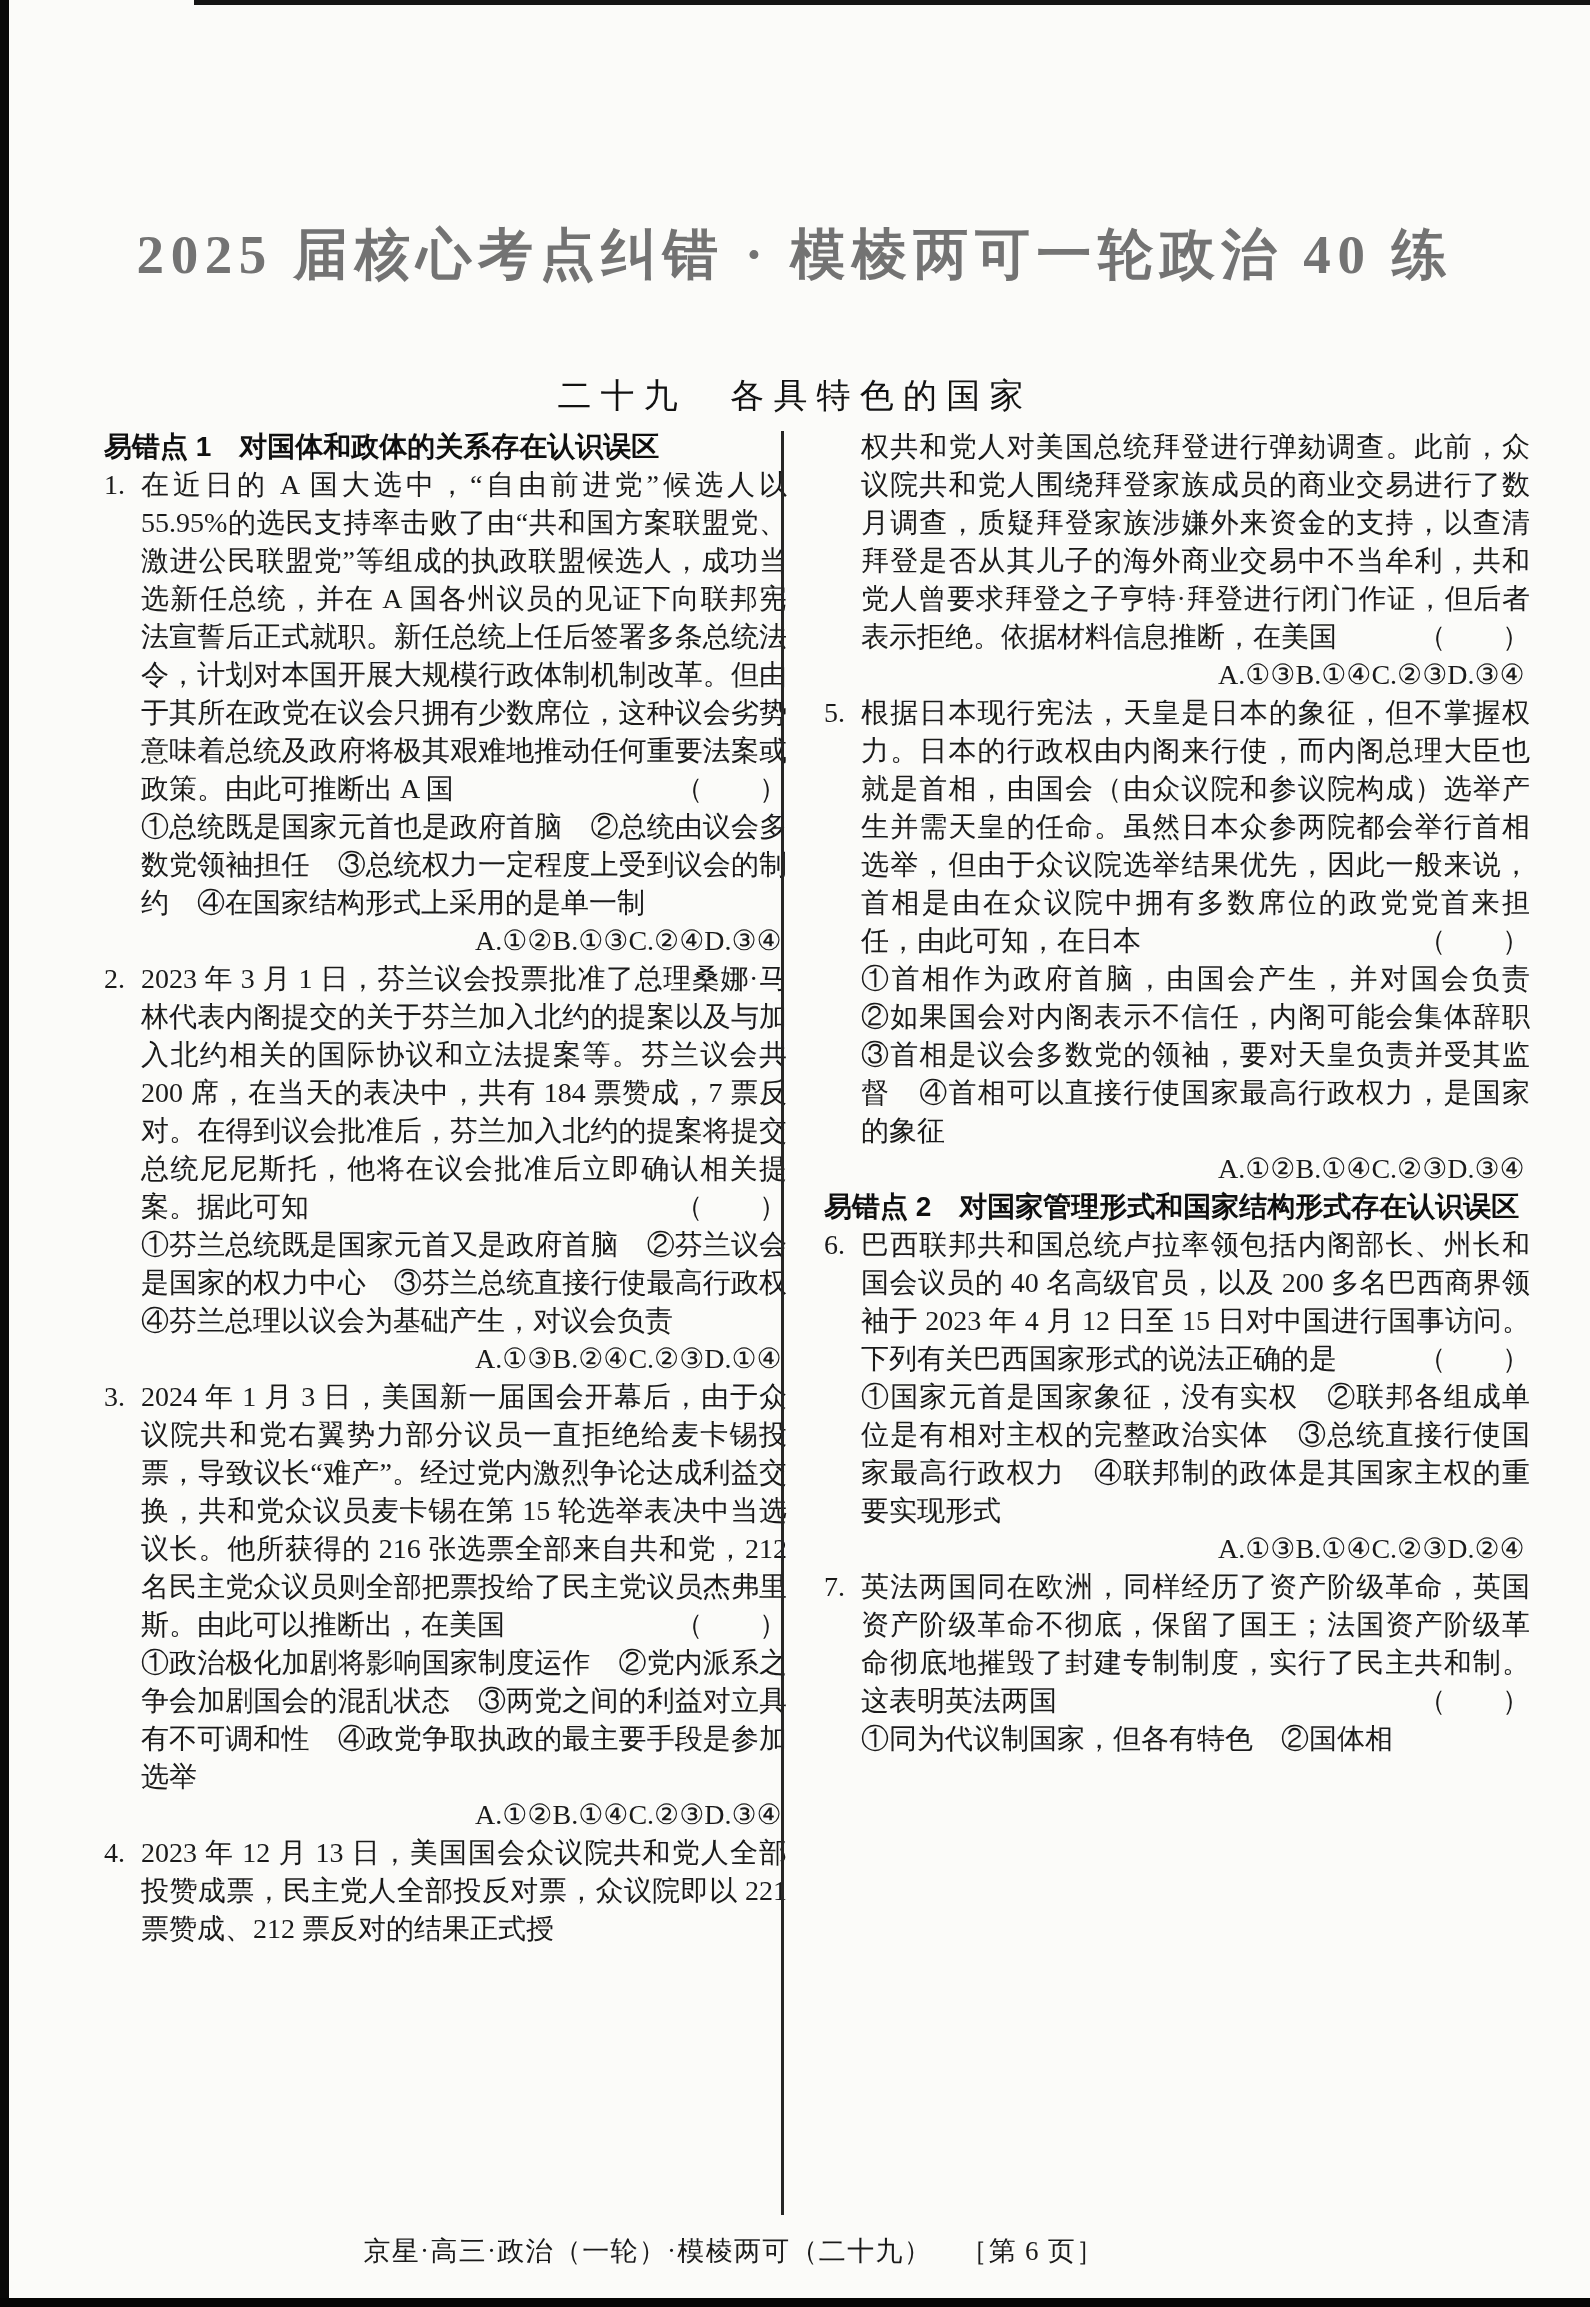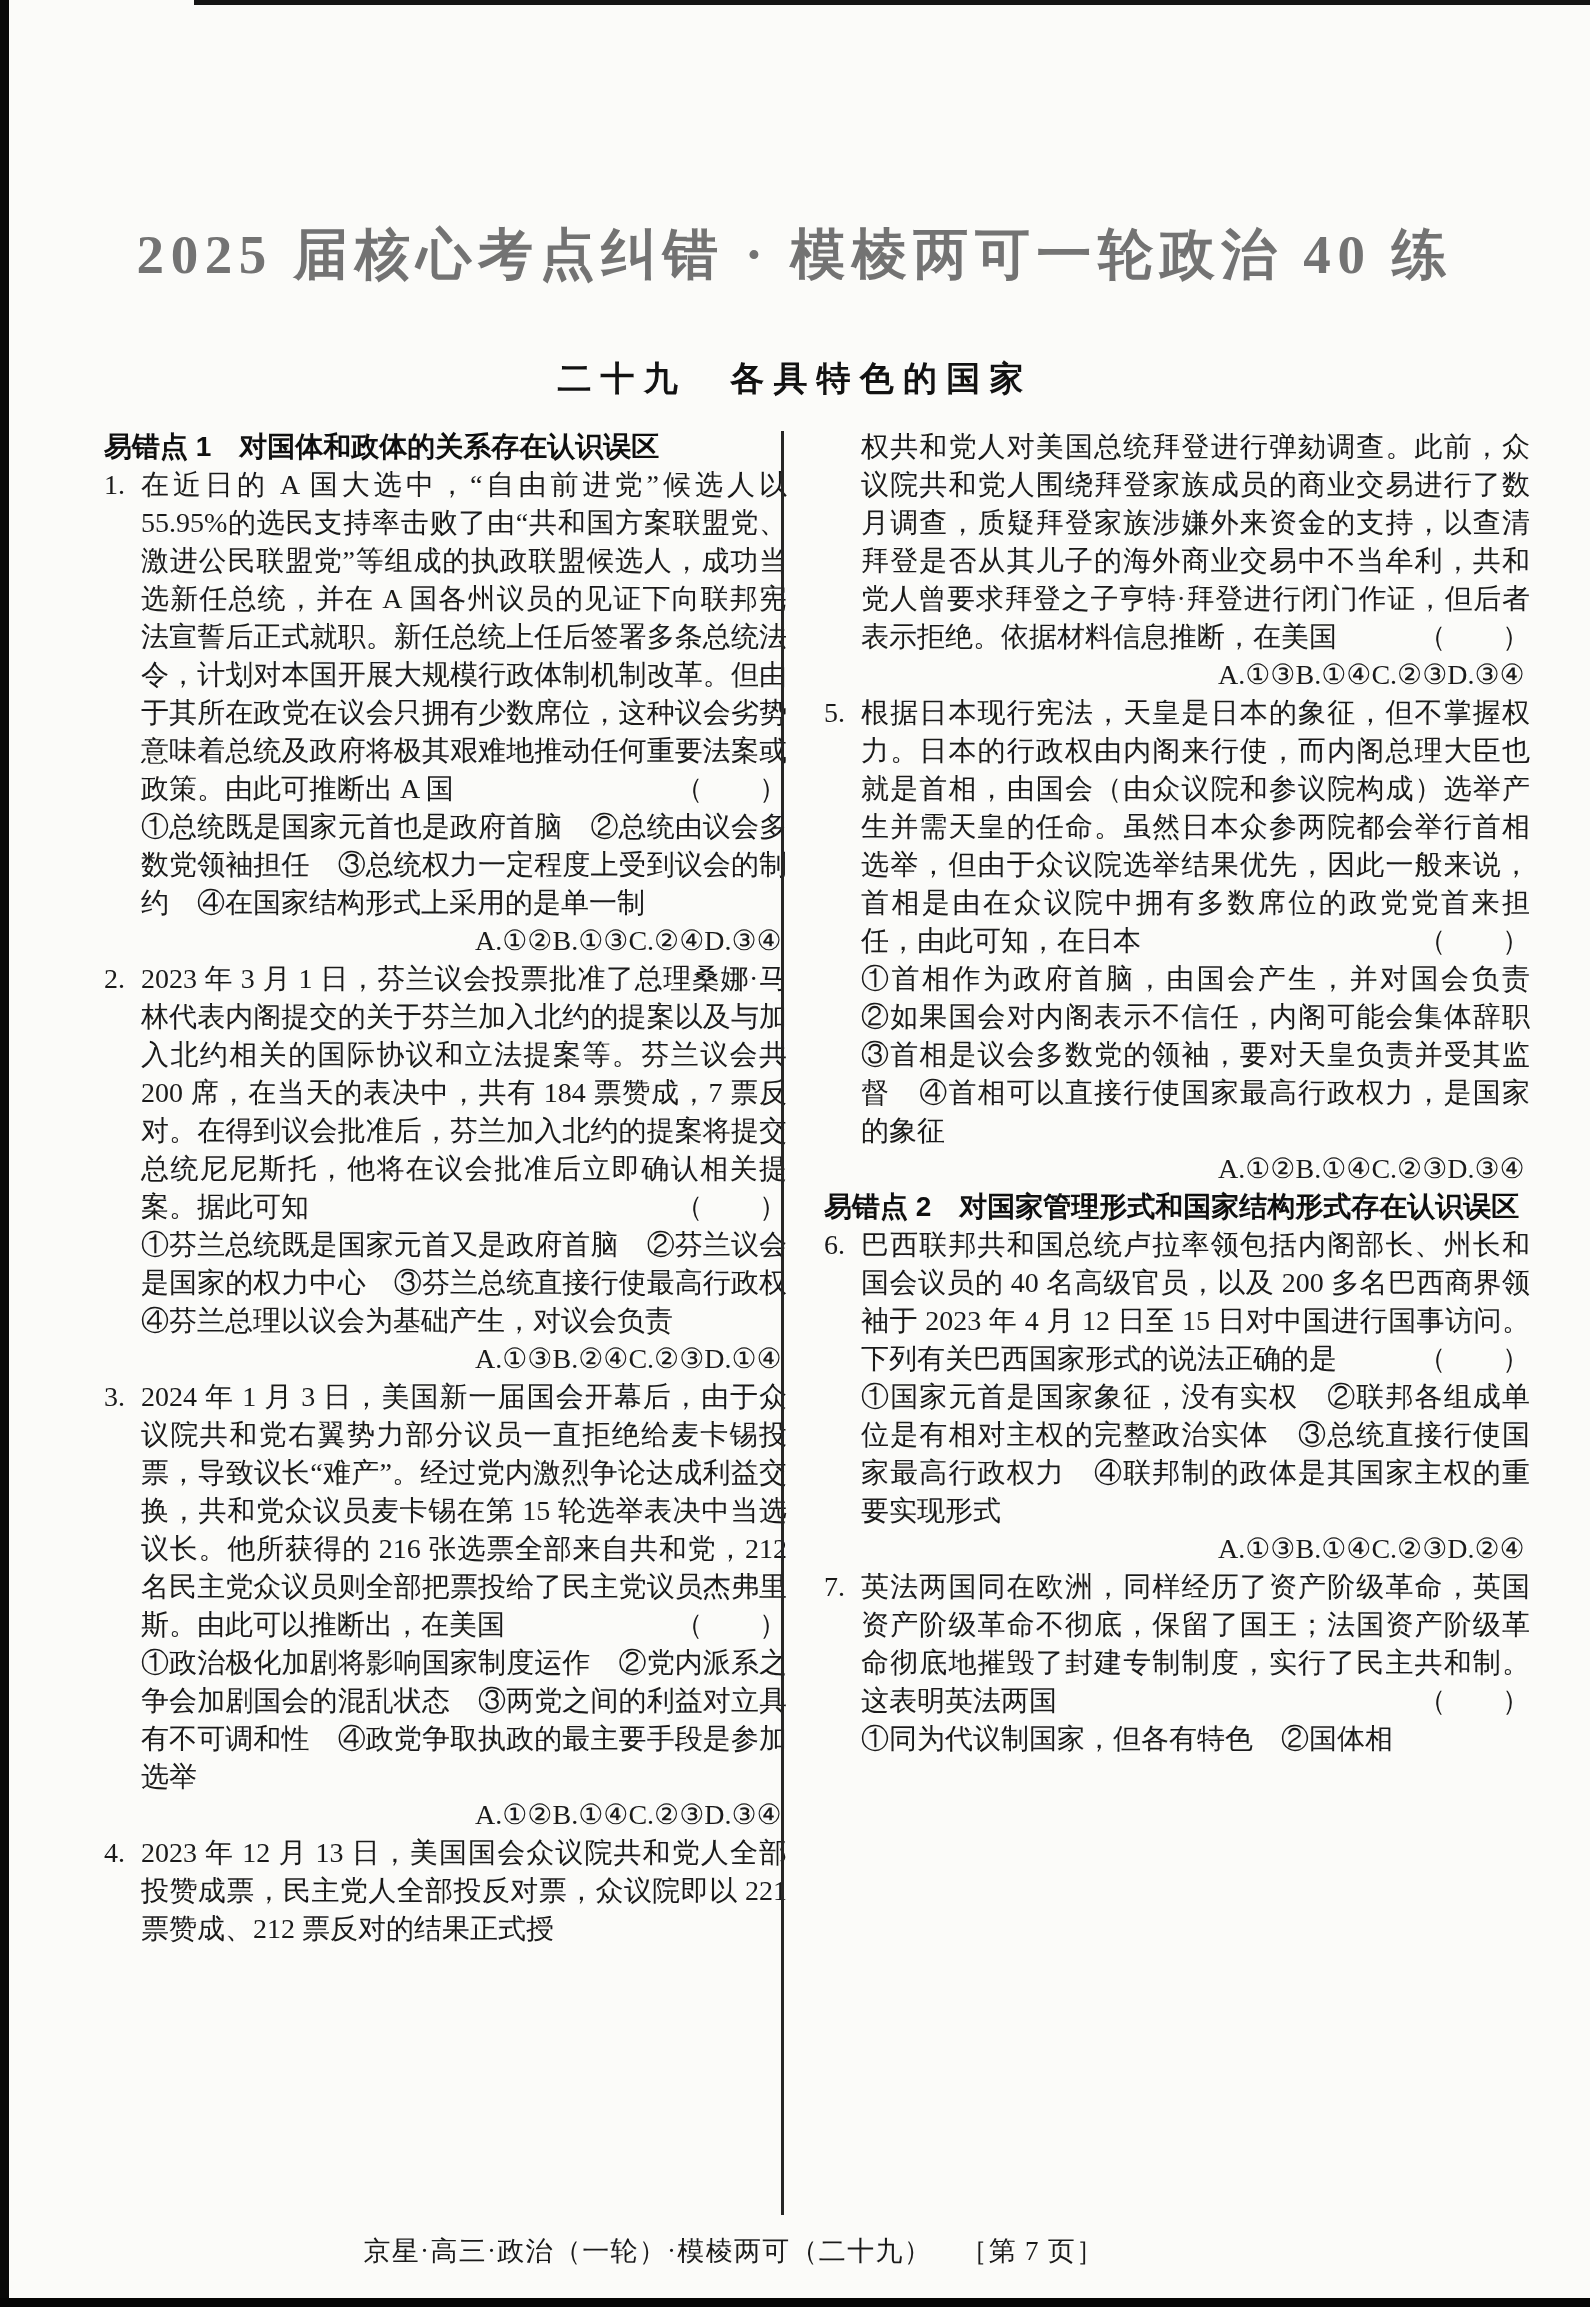--- a/index.html
+++ b/index.html
@@ -11,22 +11,22 @@
   }
   .scan-strip-left{position:absolute;left:0;top:0;width:8.6px;height:2307px;background:#090909}
   .scan-line-top{position:absolute;left:194px;top:0;width:1396px;height:5.3px;background:#151515}
   .scan-band-bottom{position:absolute;left:0;top:2298px;width:1590px;height:8.6px;background:#060606}
 
   .title{
     position:absolute;top:186px;left:0;width:1590px;text-align:center;
     font-size:55px;font-weight:700;letter-spacing:6.6px;line-height:1.15;white-space:nowrap;color:#737373;
   }
   .subtitle{
-    position:absolute;top:331px;left:0;width:1590px;text-align:center;
-    font-size:34px;font-weight:700;letter-spacing:9.2px;line-height:1.15;color:#121212;
+    position:absolute;top:348px;left:0;width:1590px;text-align:center;
+    font-size:34px;font-weight:400;letter-spacing:9.2px;line-height:1.15;color:#121212;
   }
 
   .col{
     position:absolute;top:428px;
     font-size:28px;line-height:38px;text-align:justify;color:#1a1a1a;margin-left:20px;
   }
   #col-left{left:84px;width:683px}
   #col-right{left:804px;width:706px}
   .divider{position:absolute;left:781px;top:431px;width:2.6px;height:1784px;background:#262626}
 
@@ -108,15 +108,15 @@
     <div class="options">
       <span>A.①③</span>
       <span>B.①④</span>
       <span>C.②③</span>
       <span>D.②④</span>
     </div>
     <p class="stem"><span class="qnum">7.</span><span>英法两国同在欧洲，同样经历了资产阶级革命，英国资产阶级革命不彻底，保留了国王；法国资产阶级革命彻底地摧毁了封建专制制度，实行了民主共和制。这表明英法两国</span><span class="bracket">（　　）</span></p>
     <p class="items">①同为代议制国家，但各有特色　②国体相</p>
   </div>
 
-<div class="footer">京星·高三·政治（一轮）·模棱两可（二十九）　［第 7 页］</div>
+<div class="footer">京星·高三·政治（一轮）·模棱两可（二十九）　［第 6 页］</div>
 <div class="scan-band-bottom"></div>
 
 
 </body></html>

